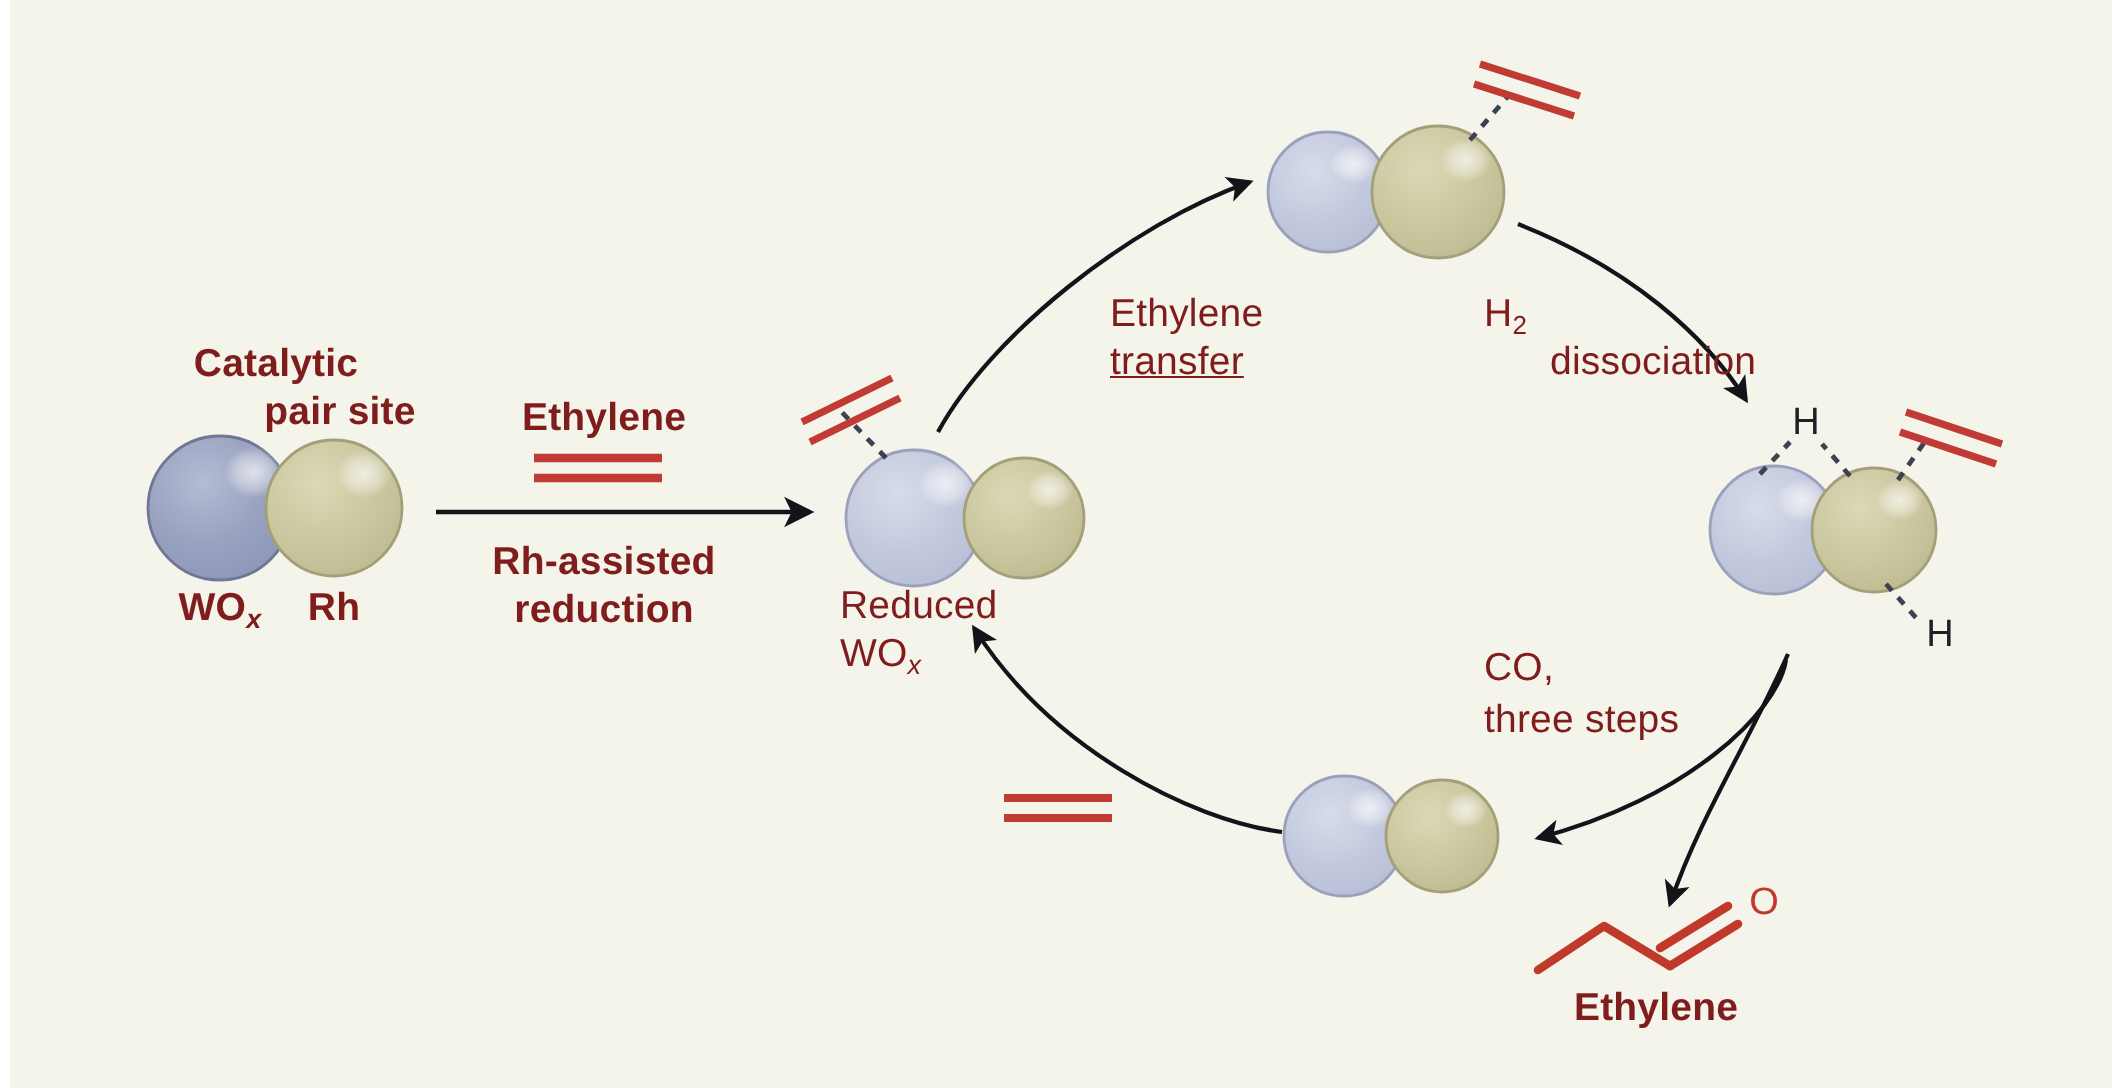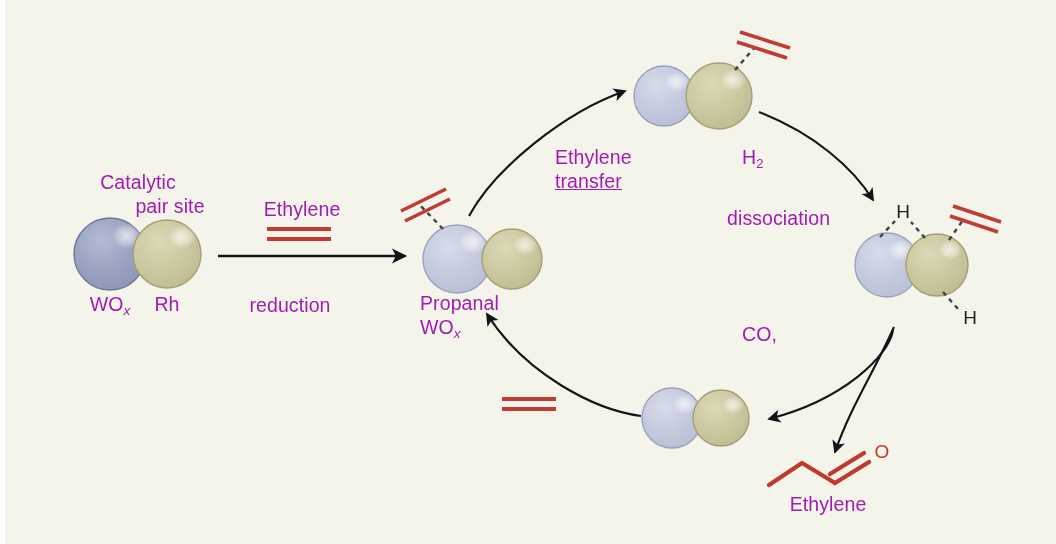--- a/index.html
+++ b/index.html
@@ -24,28 +24,28 @@
   }
   #svgroot {
     position: absolute;
     left: 0;
     top: 0;
     width: 1056px;
     height: 544px;
   }
   .lbl {
     position: absolute;
-    color: #a21caf;
+    color: #7f1d1d;
     font-family: "Liberation Sans", sans-serif;
     font-size: 19.5px;
     line-height: 24px;
     white-space: pre;
     letter-spacing: 0.1px;
   }
-  .lbl.ctr { text-align: center; transform: translateX(-50%); }
+  .lbl.ctr { text-align: center; transform: translateX(-50%); font-weight: bold; }
   .lbl sub {
     font-size: 13px;
     line-height: 0;
     vertical-align: baseline;
     position: relative;
     top: 4px;
   }
   .lbl i.italsub {
     font-size: 13.5px;
     font-style: italic;
@@ -195,32 +195,34 @@
     </g>
   </svg>
 
   <div class="lbl ctr" style="left:133px; top:170px;">Catalytic</div>
   <div class="lbl ctr" style="left:133px; top:194px;margin-left:32px;">pair site</div>
 
   <div class="lbl ctr" style="left:105px; top:292px;"><span>WO</span><i class="italsub">x</i></div>
   <div class="lbl ctr" style="left:162px; top:292px;">Rh</div>
 
   <div class="lbl ctr" style="left:297px; top:197px;">Ethylene</div>
-  <div class="lbl ctr" style="left:285px; top:293px;">reduction</div>
-
-  <div class="lbl" style="left:415px; top:291px;">Propanal</div>
+  <div class="lbl ctr" style="left:297px; top:269px;">Rh-assisted</div>
+  <div class="lbl ctr" style="left:297px; top:293px;">reduction</div>
+
+  <div class="lbl" style="left:415px; top:291px;">Reduced</div>
   <div class="lbl" style="left:415px; top:315px;"><span>WO</span><i class="italsub">x</i></div>
 
   <div class="lbl" style="left:550px; top:145px;">Ethylene</div>
   <div class="lbl" style="left:550px; top:169px;text-decoration:underline;">transfer</div>
 
   <div class="lbl" style="left:737px; top:145px;text-align:center;"><span>H</span><sub>2</sub></div>
-  <div class="lbl" style="left:722px; top:169px;margin-top:37px;">dissociation</div>
+  <div class="lbl" style="left:770px; top:169px;">dissociation</div>
 
   <div class="lbl" style="left:737px; top:322px;">CO,</div>
+  <div class="lbl" style="left:737px; top:348px;">three steps</div>
 
   <div class="hatom" style="left:898px; top:212px;">H</div>
   <div class="hatom" style="left:965px; top:318px;">H</div>
 
   <div class="oatom" style="left:877px; top:452px;">O</div>
   <div class="lbl ctr" style="left:823px; top:492px;">Ethylene</div>
 
 </div>
 
 </body></html>

